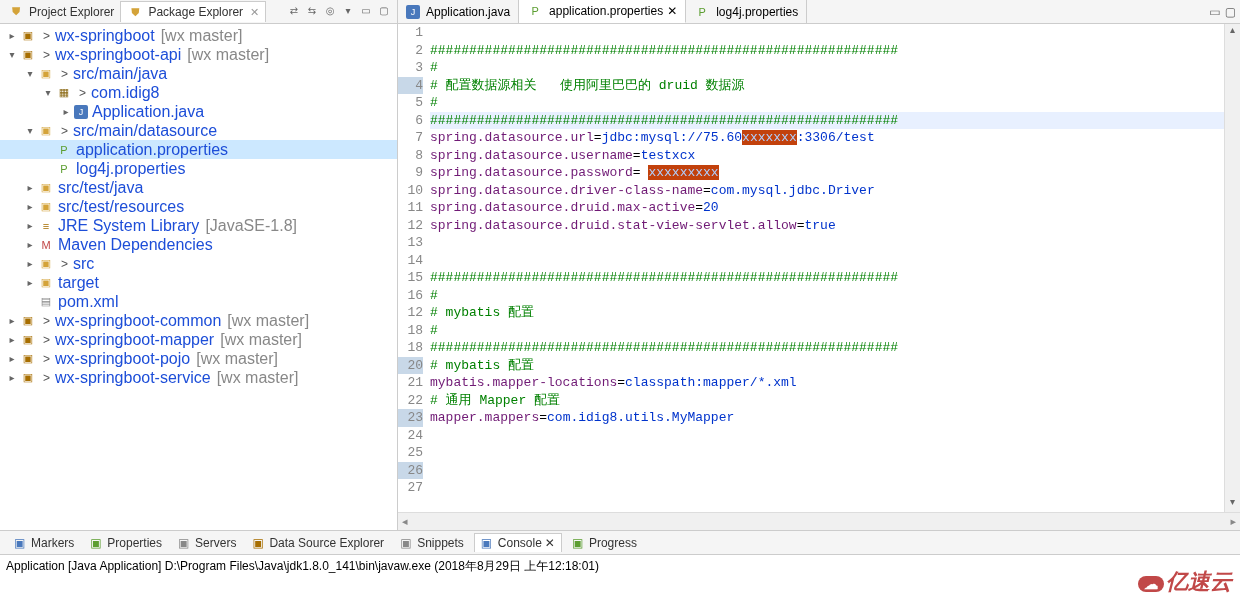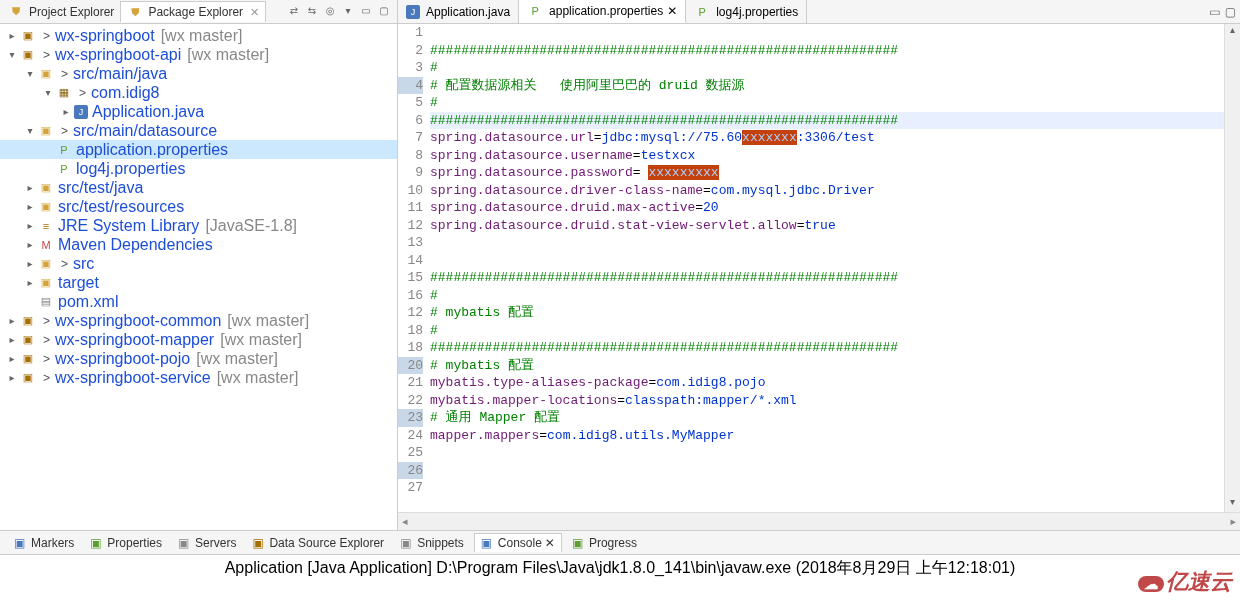--- a/index.html
+++ b/index.html
@@ -229,22 +229,21 @@
     .btab-icon { width: 14px; height: 14px; display: inline-block; }
     .bi-markers { color: #4978bc; }
     .bi-props { color: #5c9e31; }
     .bi-servers { color: #888; }
     .bi-dse { color: #a76e00; }
     .bi-snippets { color: #888; }
     .bi-console { color: #4978bc; }
     .bi-progress { color: #5c9e31; }
     .console-body {
       padding: 3px 6px;
-      font-size: 16px;
-      text-align: center;
+      font-size: 12px;
     }
     
     .watermark {
       position: absolute;
       right: 8px;
       bottom: 8px;
       font-size: 22px;
       font-weight: bold;
       font-style: italic;
       color: #c14848;
@@ -469,21 +468,20 @@
               <span class="line"><span class="c-teal">spring.datasource.druid.max-active</span><span class="c-black">=</span><span class="c-blue">20</span></span>
               <span class="line"><span class="c-teal">spring.datasource.druid.stat-view-servlet.allow</span><span class="c-black">=</span><span class="c-blue">true</span></span>
               <span class="line">&nbsp;</span>
               <span class="line">&nbsp;</span>
               <span class="line"><span class="c-green">############################################################</span></span>
               <span class="line"><span class="c-green">#</span></span>
               <span class="line"><span class="c-green"># mybatis 配置</span></span>
               <span class="line"><span class="c-green">#</span></span>
               <span class="line"><span class="c-green">############################################################</span></span>
               <span class="line"><span class="c-green"># mybatis 配置</span></span>
-              <span class="line"><span class="c-teal">mybatis.type-aliases-package</span><span class="c-black">=</span><span class="c-blue">com.idig8.pojo</span></span>
               <span class="line"><span class="c-teal">mybatis.mapper-locations</span><span class="c-black">=</span><span class="c-blue">classpath:mapper/*.xml</span></span>
               <span class="line"><span class="c-green"># 通用 Mapper 配置</span></span>
               <span class="line"><span class="c-teal">mapper.mappers</span><span class="c-black">=</span><span class="c-blue">com.idig8.utils.MyMapper</span></span>
             </div>
         </div>
       </div>
       <div class="vscroll">
         <div class="vscroll-arrow">▴</div>
         <div style="position:absolute;bottom:0;width:100%">
             <div class="vscroll-arrow">▾</div>

